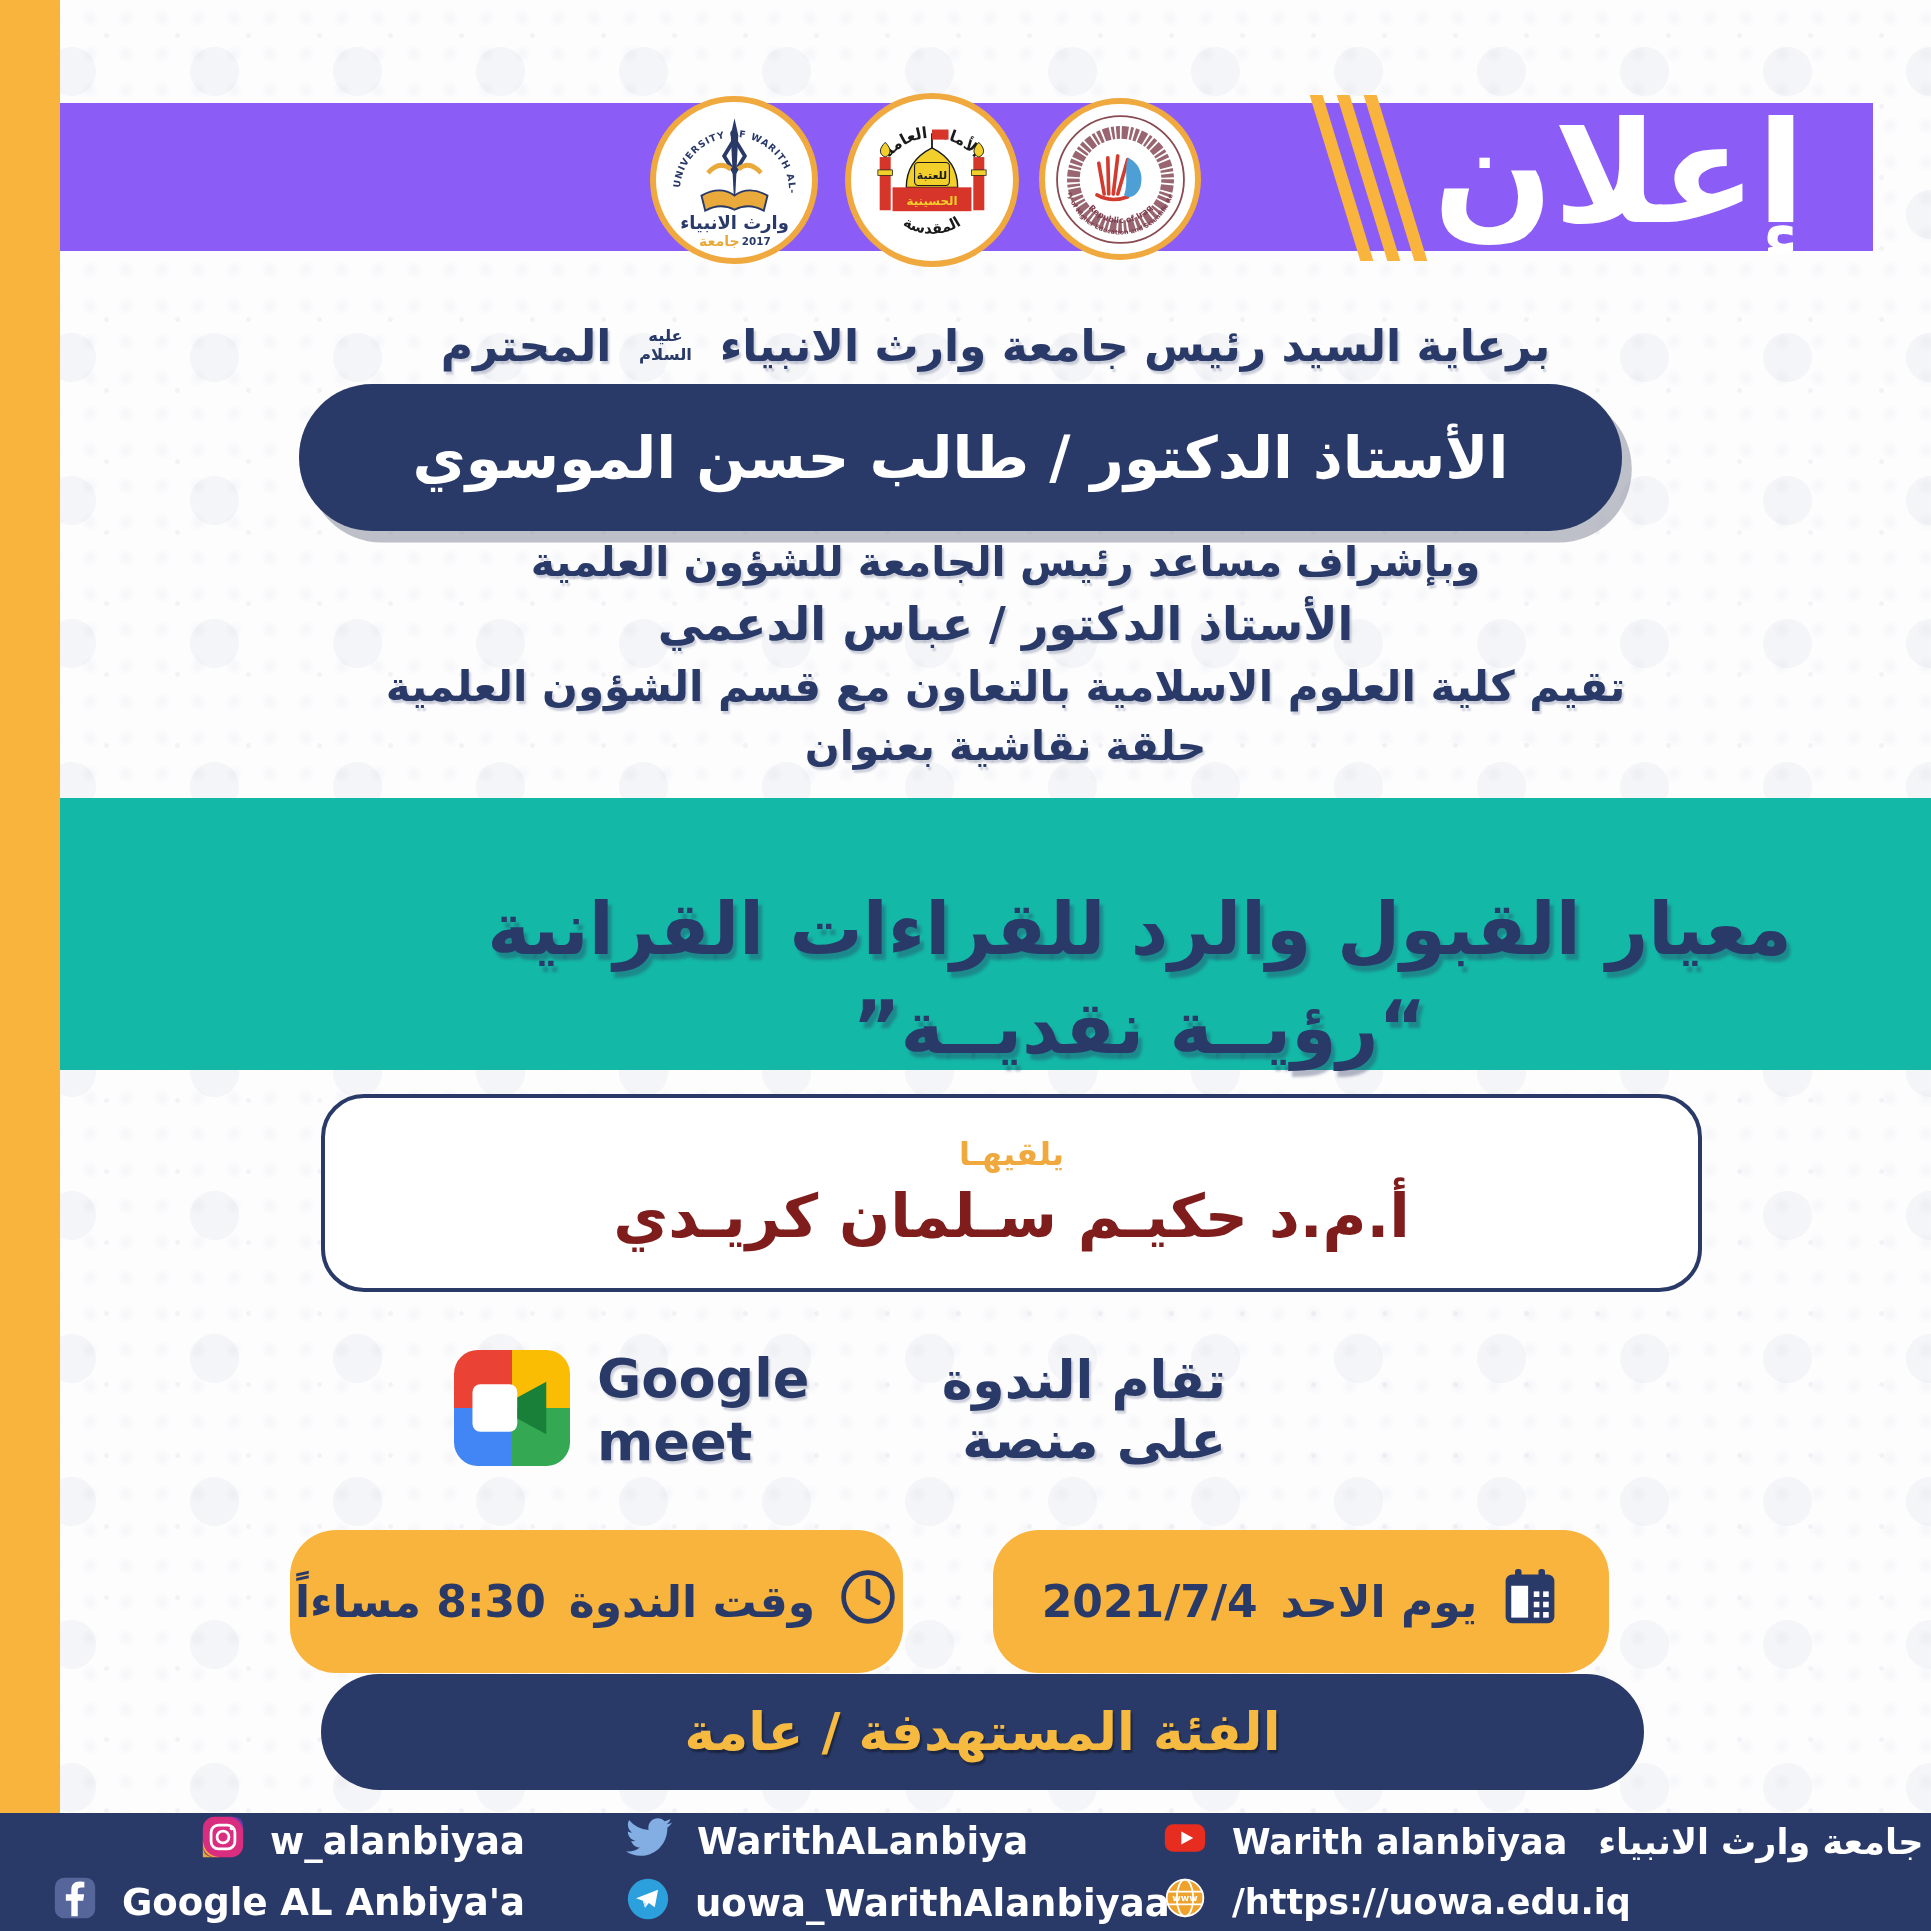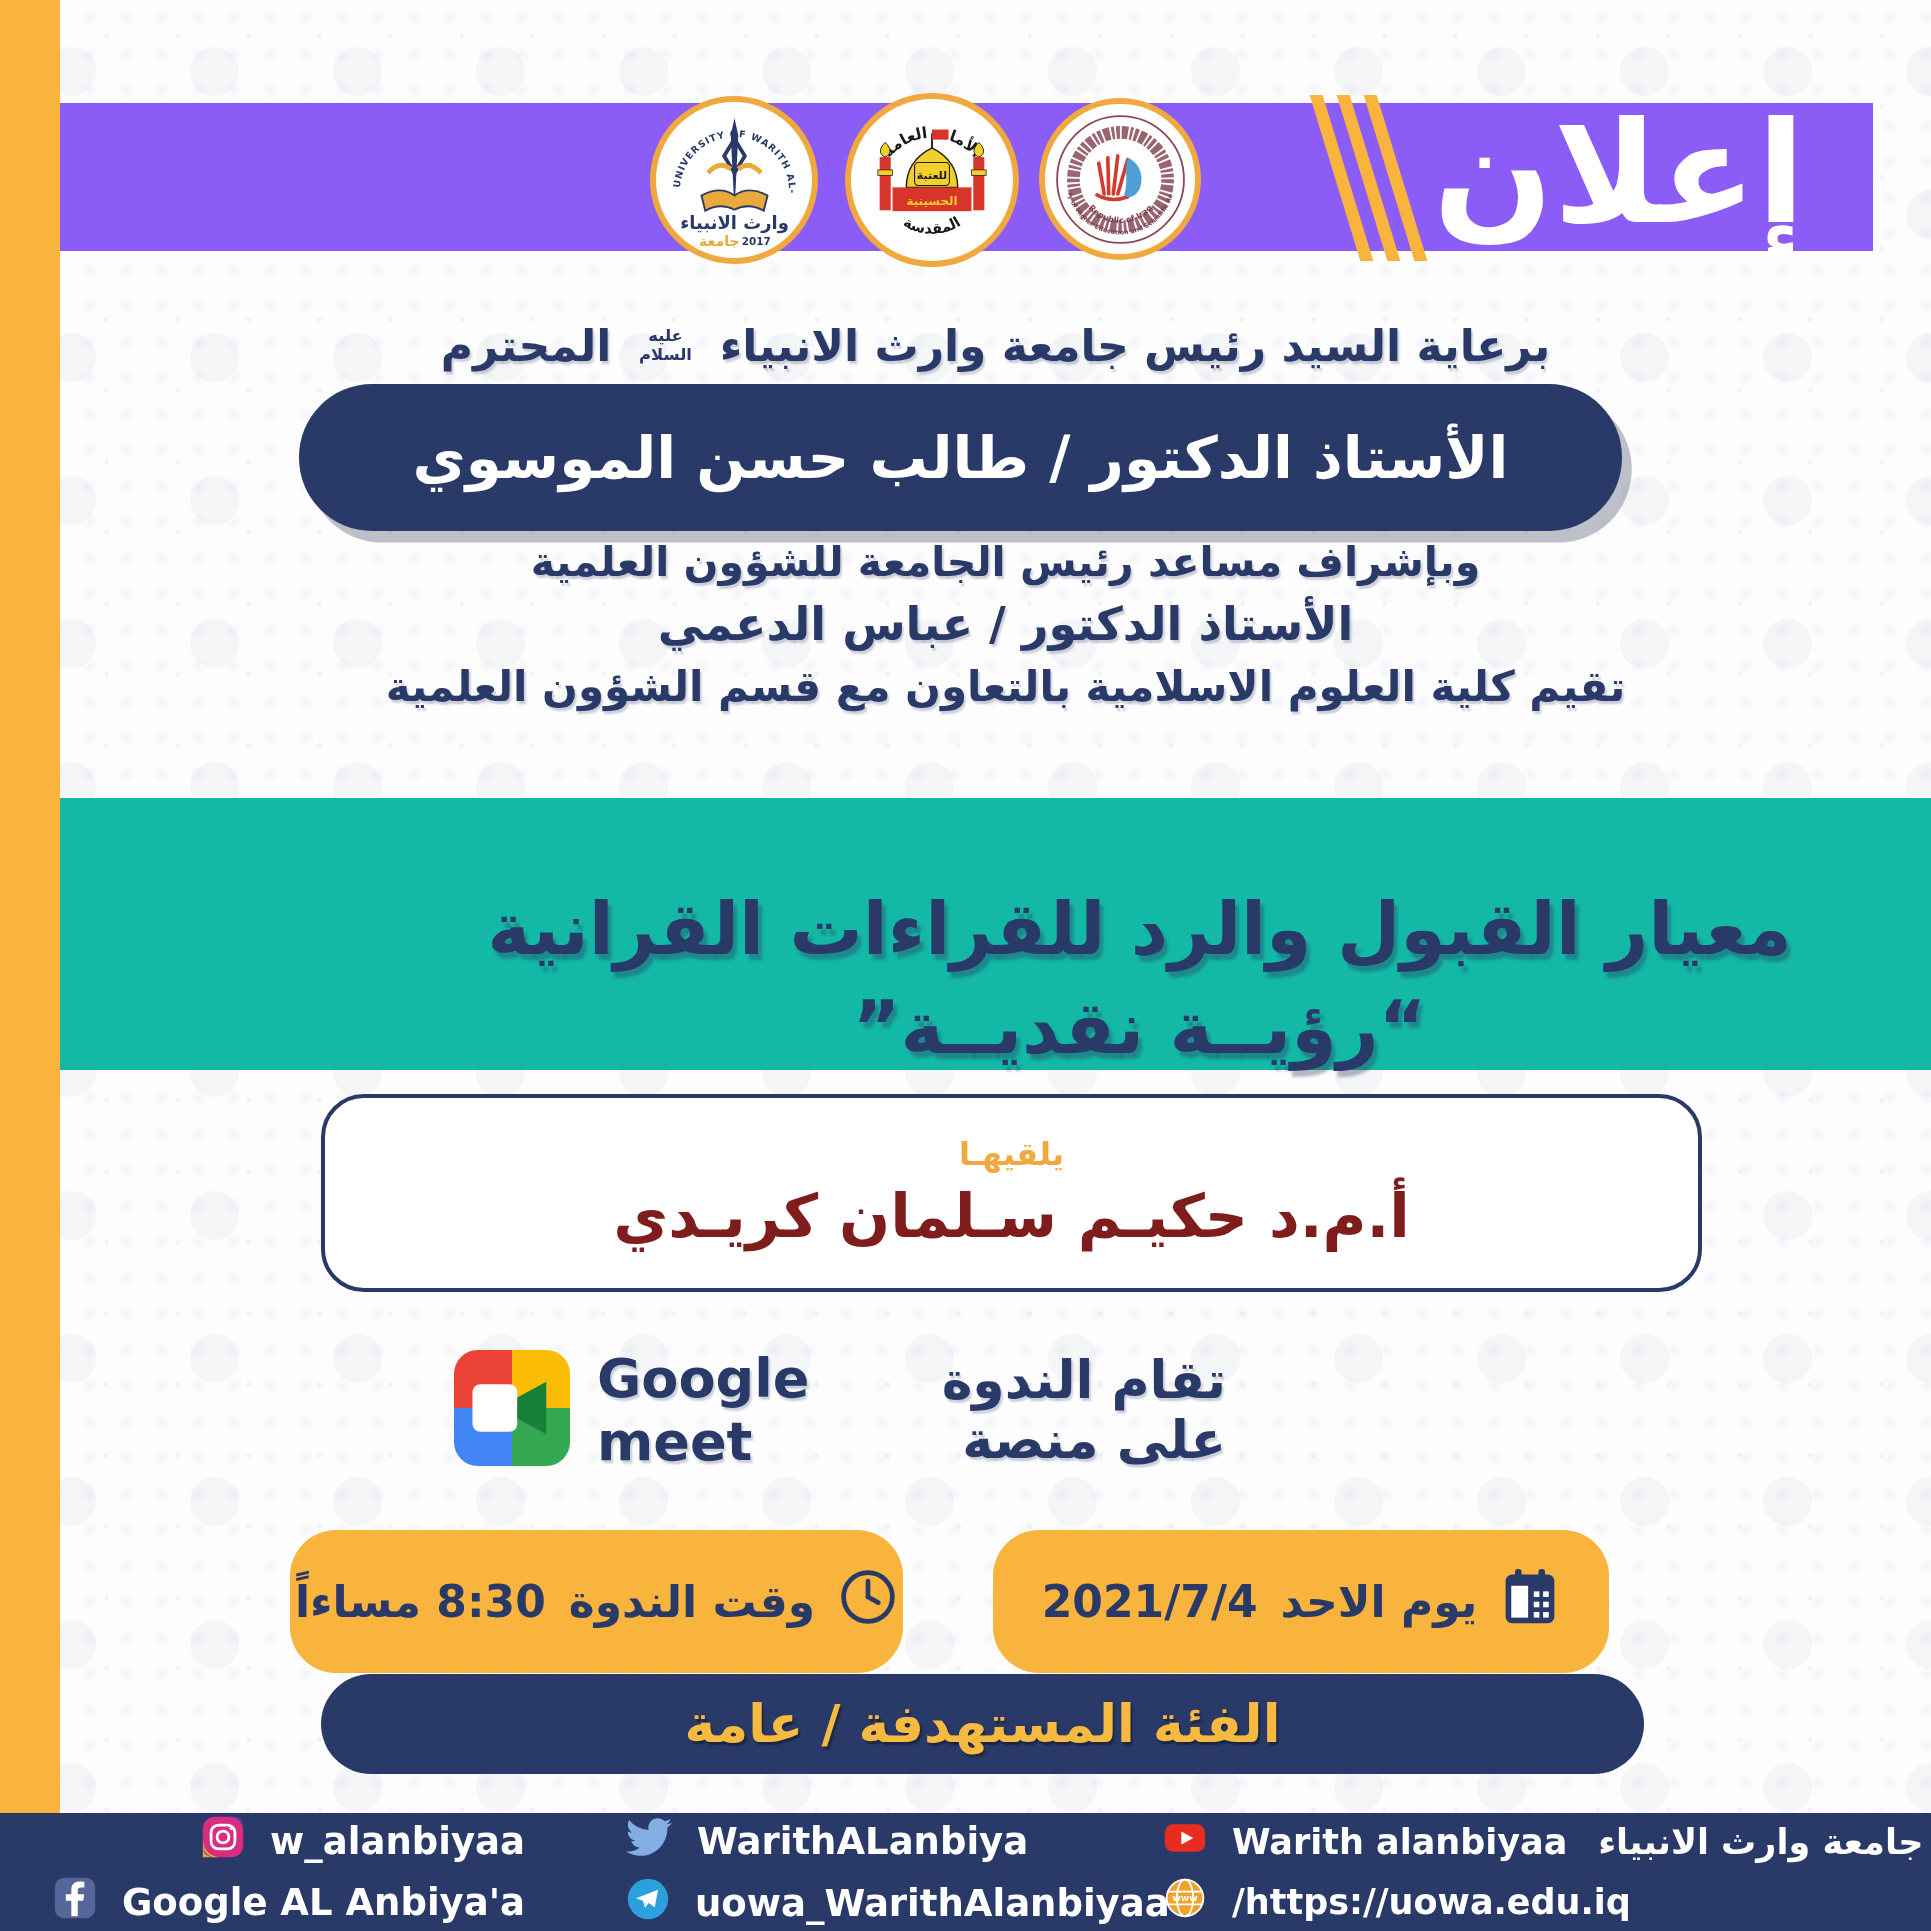--- a/index.html
+++ b/index.html
@@ -102,21 +102,21 @@
   .pill{
     position:absolute;top:1530px;height:143px;background:#F8B43C;border-radius:46px;z-index:2;
     display:flex;direction:rtl;align-items:center;justify-content:center;gap:23px;
     color:#2A3A68;font-weight:bold;font-size:44px;
   }
   .date-pill{left:993px;width:616px;}
   .time-pill{left:290px;width:613px;}
 
   
   .audience-pill{
-    position:absolute;left:321px;top:1674px;width:1323px;height:100px;z-index:2;
+    position:absolute;left:321px;top:1674px;width:1323px;height:116px;z-index:2;
     background:#2A3A68;border-radius:58px;display:flex;align-items:center;justify-content:center;direction:rtl;
     color:#F6BA41;font-weight:bold;font-size:52px;
     text-shadow:1.9px 2.9px 1.9px rgba(0,0,0,0.35);
   }
 
   
   .footer{position:absolute;left:0;top:1813px;width:1931px;height:118px;background:#2A3A68;z-index:6;}
   .fcol{position:absolute;top:0;height:100%;display:flex;flex-direction:column;justify-content:center;gap:8.7px;}
   .fcol1{left:53px;align-items:flex-end;}
   .fcol2{left:626px;}
@@ -224,20 +224,21 @@
   </div>
 
   <div class="president-pill">
     <span>الأستاذ الدكتور / طالب حسن الموسوي</span>
   </div>
 
   <div class="sub-lines">
     <div class="sub-l1">وبإشراف مساعد رئيس الجامعة للشؤون العلمية</div>
     <div class="sub-l2">الأستاذ الدكتور / عباس الدعمي</div>
     <div class="sub-l3">تقيم كلية العلوم الاسلامية بالتعاون مع قسم الشؤون العلمية</div>
+    <div class="sub-l4">حلقة نقاشية بعنوان</div>
   </div>
 
   <div class="title-band">
     <div class="band-inner">
       <div class="band-line">معيار القبول والرد للقراءات القرانية</div>
       <div class="band-line">“رؤيــة نقديــة”</div>
     </div>
   </div>
 
   <div class="speaker-box">

